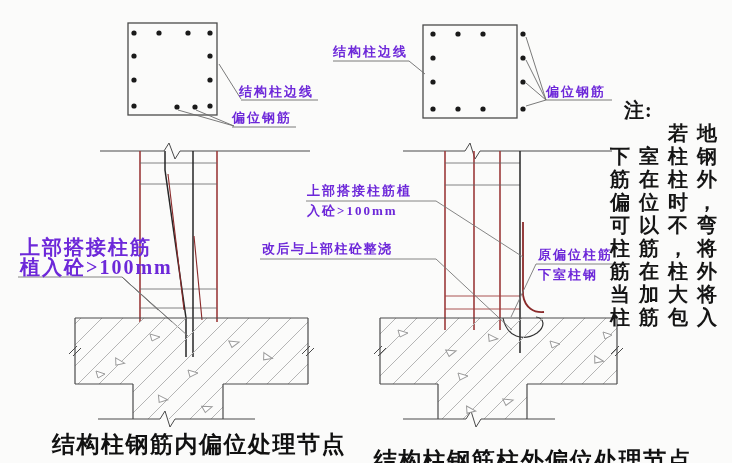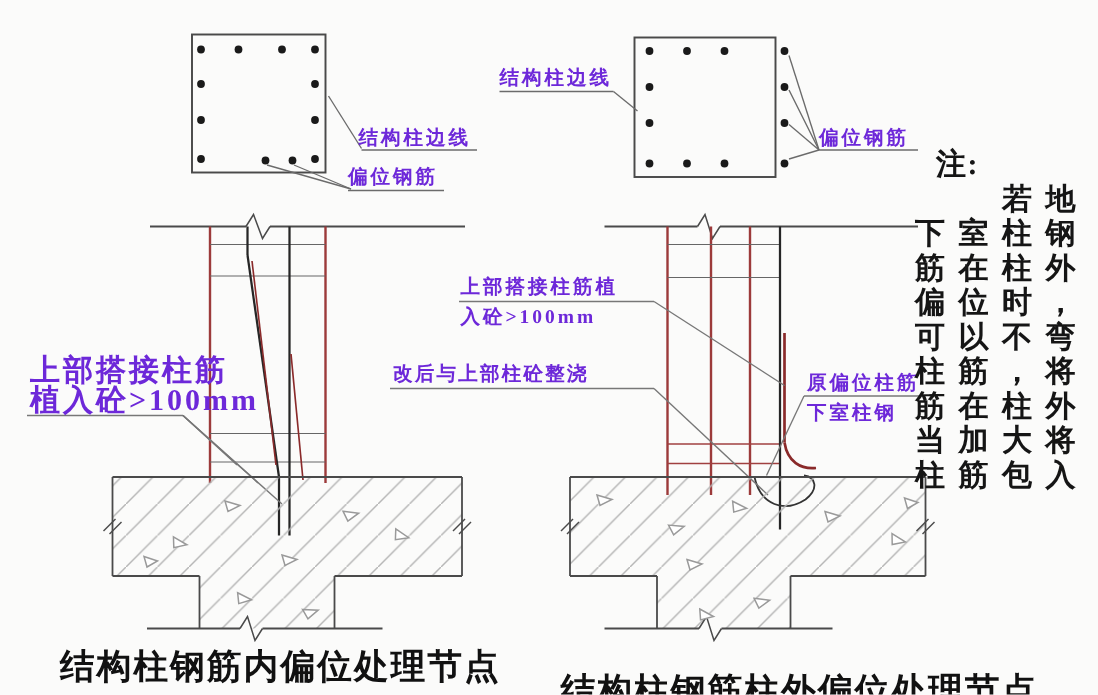--- a/index.html
+++ b/index.html
@@ -9,21 +9,21 @@
   .lbl{position:absolute;font-family:"Liberation Serif",serif;font-weight:700;color:#6d28d9;
        font-size:13px;letter-spacing:2px;white-space:nowrap;line-height:1.1;}
   .lbl-md{font-size:20px;letter-spacing:2px;}
   .note{position:absolute;left:610px;top:99px;width:122px;color:#151515;
         font-family:"Liberation Serif",serif;font-weight:700;font-size:20px;
         letter-spacing:9px;line-height:23px;}
   .note div{white-space:nowrap;}
   .caption{position:absolute;top:429px;font-family:"Liberation Sans",sans-serif;
            font-weight:700;font-size:23px;letter-spacing:1.5px;color:#111;
            text-align:center;white-space:nowrap;}
-  .cap-left{left:40px;width:292px;}
+  .cap-left{left:52px;width:292px;}
   .cap-right{left:362px;width:342px;margin-top:16px;}
 </style>
 </head>
 <body>
 
 <div id="canvas">
 
 <svg id="linework" width="732" height="463" viewBox="0 0 732 463">
   <defs>
     <pattern id="hatch" width="21" height="21" patternUnits="userSpaceOnUse">

